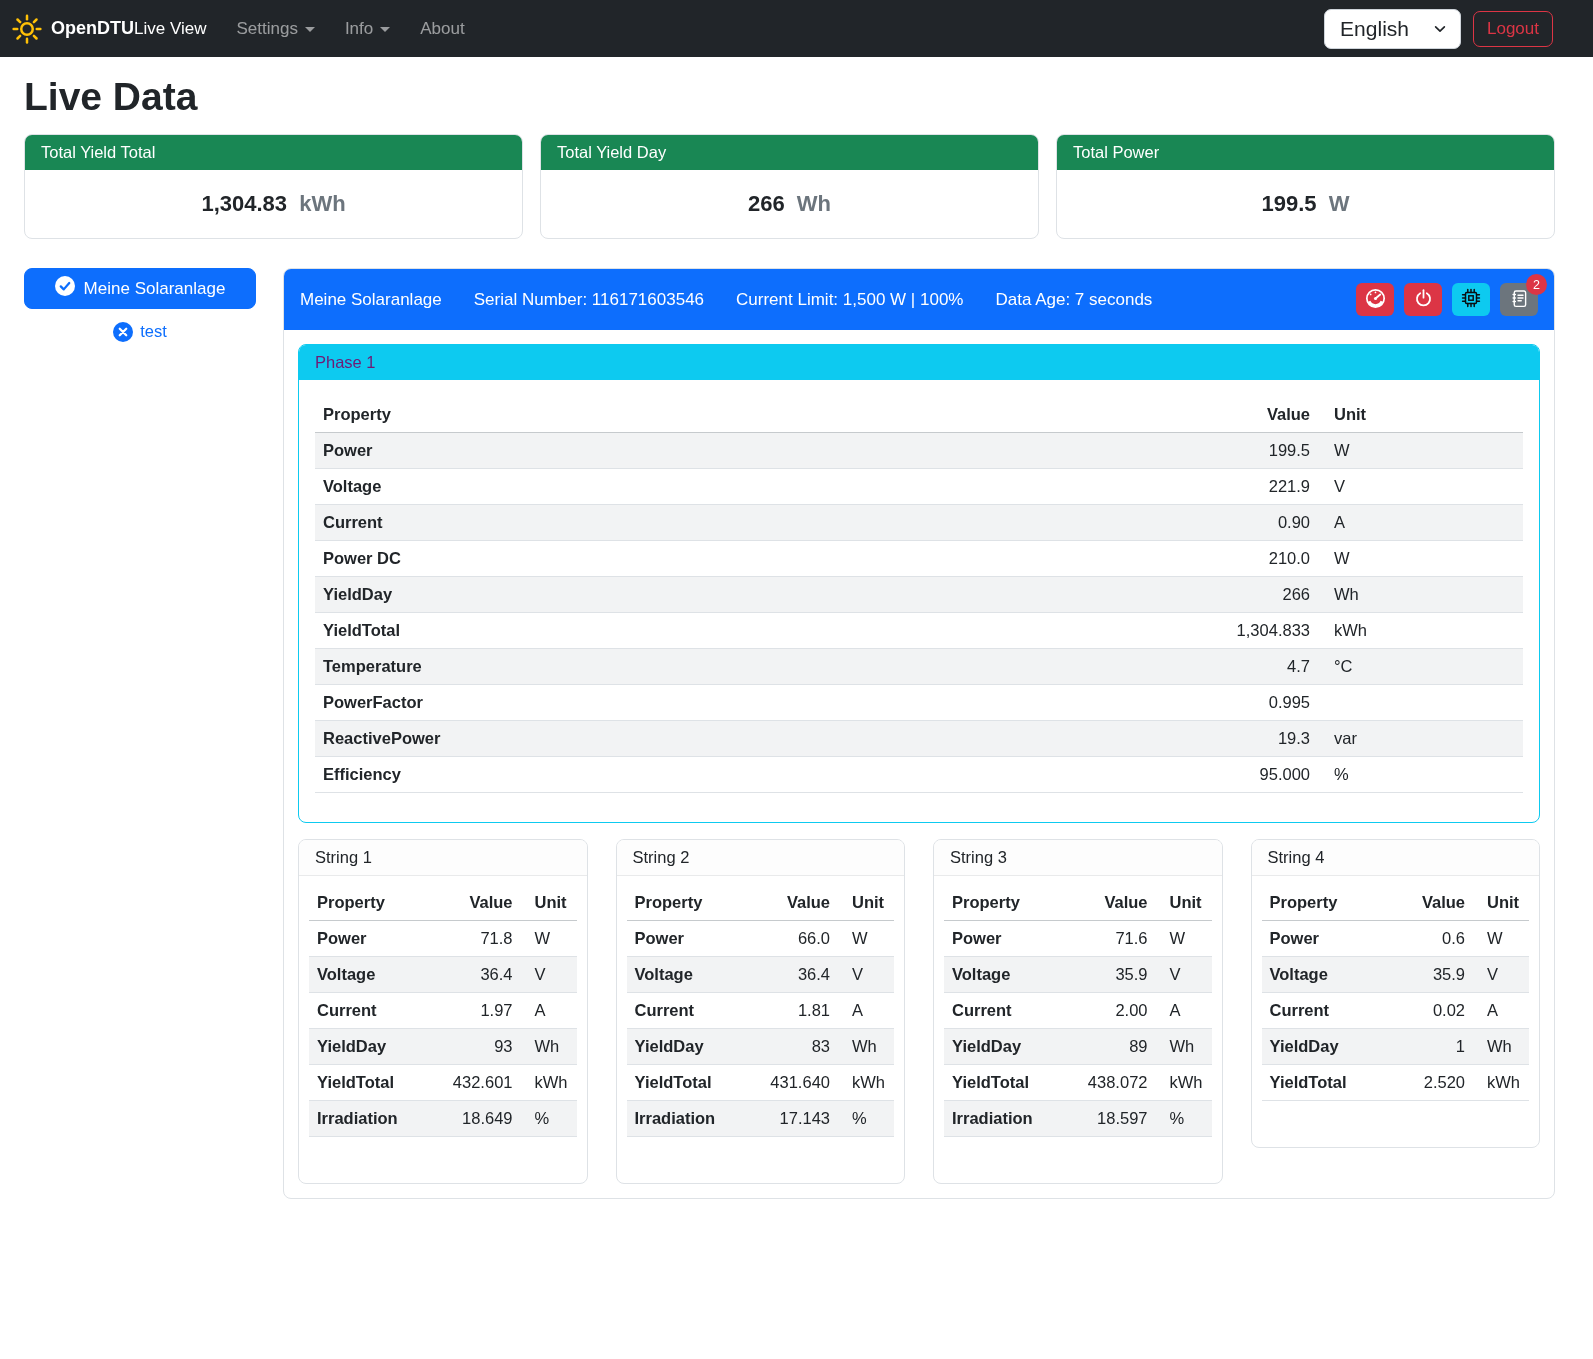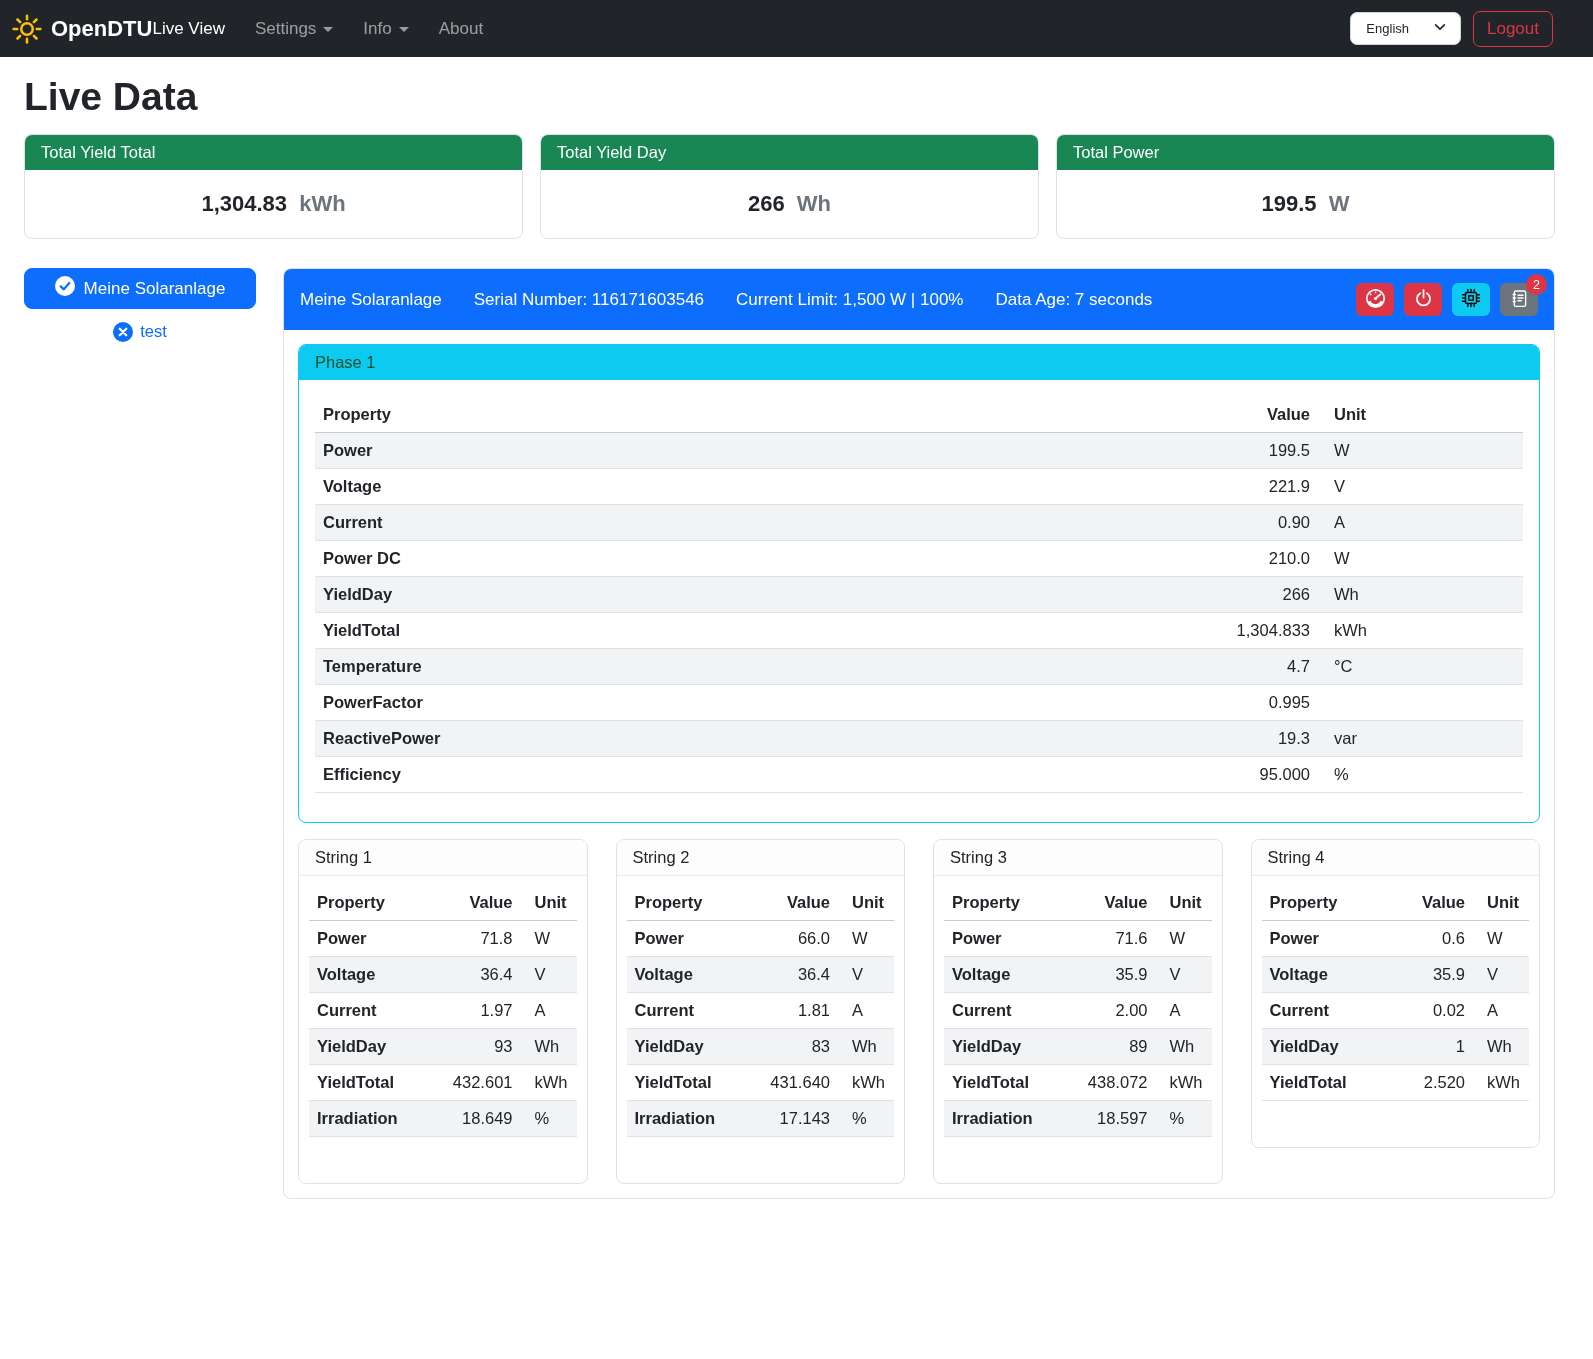--- a/index.html
+++ b/index.html
@@ -4,30 +4,30 @@
 <style>
   * { box-sizing: border-box; }
   html,body { margin:0; padding:0; background:#fff; color:#212529;
     font-family:"Liberation Sans", sans-serif; }
   body { width:1593px; }
 
   
   .navbar { height:57px; background:#212529; display:flex; align-items:center;
     padding:0 40px 0 12px; }
   .brand { display:flex; align-items:center; gap:9px; color:#fff;
-    font-size:22px; font-weight:700; cursor:pointer; }
+    font-size:18px; font-weight:700; cursor:pointer; }
   .brand svg { display:block; }
   .nav-menu { display:flex; align-items:center; gap:30px; font-size:17px; }
   .nav-item { color:rgba(255,255,255,.55); cursor:pointer; display:flex; align-items:center; gap:7px; }
   .nav-item.active { color:#fff; }
   .caret { width:0; height:0; border-left:5px solid transparent;
     border-right:5px solid transparent; border-top:5px solid currentColor; margin-top:2px; }
   .nav-right { margin-left:auto; display:flex; align-items:center; gap:12px; }
   .lang-select { background:#fff; border:1px solid #ced4da; border-radius:7px;
-    padding:7px 13px 7px 15px; font-size:13px; color:#212529; display:flex;
+    padding:7px 13px 7px 15px; font-size:21px; color:#212529; display:flex;
     align-items:center; gap:24px; cursor:pointer; }
   .logout-btn { background:transparent; border:1px solid #dc3545; color:#dc3545;
     border-radius:7px; padding:7px 13px; font-size:17px; font-family:inherit; cursor:pointer; }
 
   
   .container { padding:0 38px 14px 24px; }
   h1.page-title { font-size:39px; font-weight:700; margin:18px 0 15px; color:#212529; }
 
   .summary-row { display:flex; gap:17px;border-radius:10px; }
   .summary-card { flex:1; border:1px solid #dee2e6; border-radius:8px; overflow:hidden; background:#fff; }
@@ -56,21 +56,21 @@
   .btn-info { background:#0dcaf0; }
   .btn-secondary { background:#6c757d; }
   .notif-badge { position:absolute; top:-9px; right:-9px; width:21px; height:21px;
     border-radius:50%; background:#dc3545; color:#fff; font-size:12.5px;
     display:flex; align-items:center; justify-content:center; }
 
   .inverter-body { padding:14px; }
 
   
   .phase-card { border:1px solid #0dcaf0; border-radius:8px; overflow:hidden; margin-bottom:16px; }
-  .phase-header { background:#0dcaf0; color:#14532d; padding:8px 16px; font-size:16.5px; }
+  .phase-header { background:#0dcaf0; color:#701a75; padding:8px 16px; font-size:16.5px; }
   .phase-body { padding:17px 16px 29px; }
 
   table.data-table { width:100%; border-collapse:collapse; font-size:16.5px; }
   table.data-table th, table.data-table td { padding:8px; border-bottom:1px solid #dee2e6; }
   table.data-table thead th { text-align:left; border-bottom:1px solid #c6cacd; }
   table.data-table th.col-prop, table.data-table tbody th { text-align:left; font-weight:700; }
   table.data-table .col-value, table.data-table td.cell-value { text-align:right; }
   table.data-table .col-unit, table.data-table td.cell-unit { text-align:left; }
 
   .phase-table .col-value, .phase-table td.cell-value { width:120px; }

